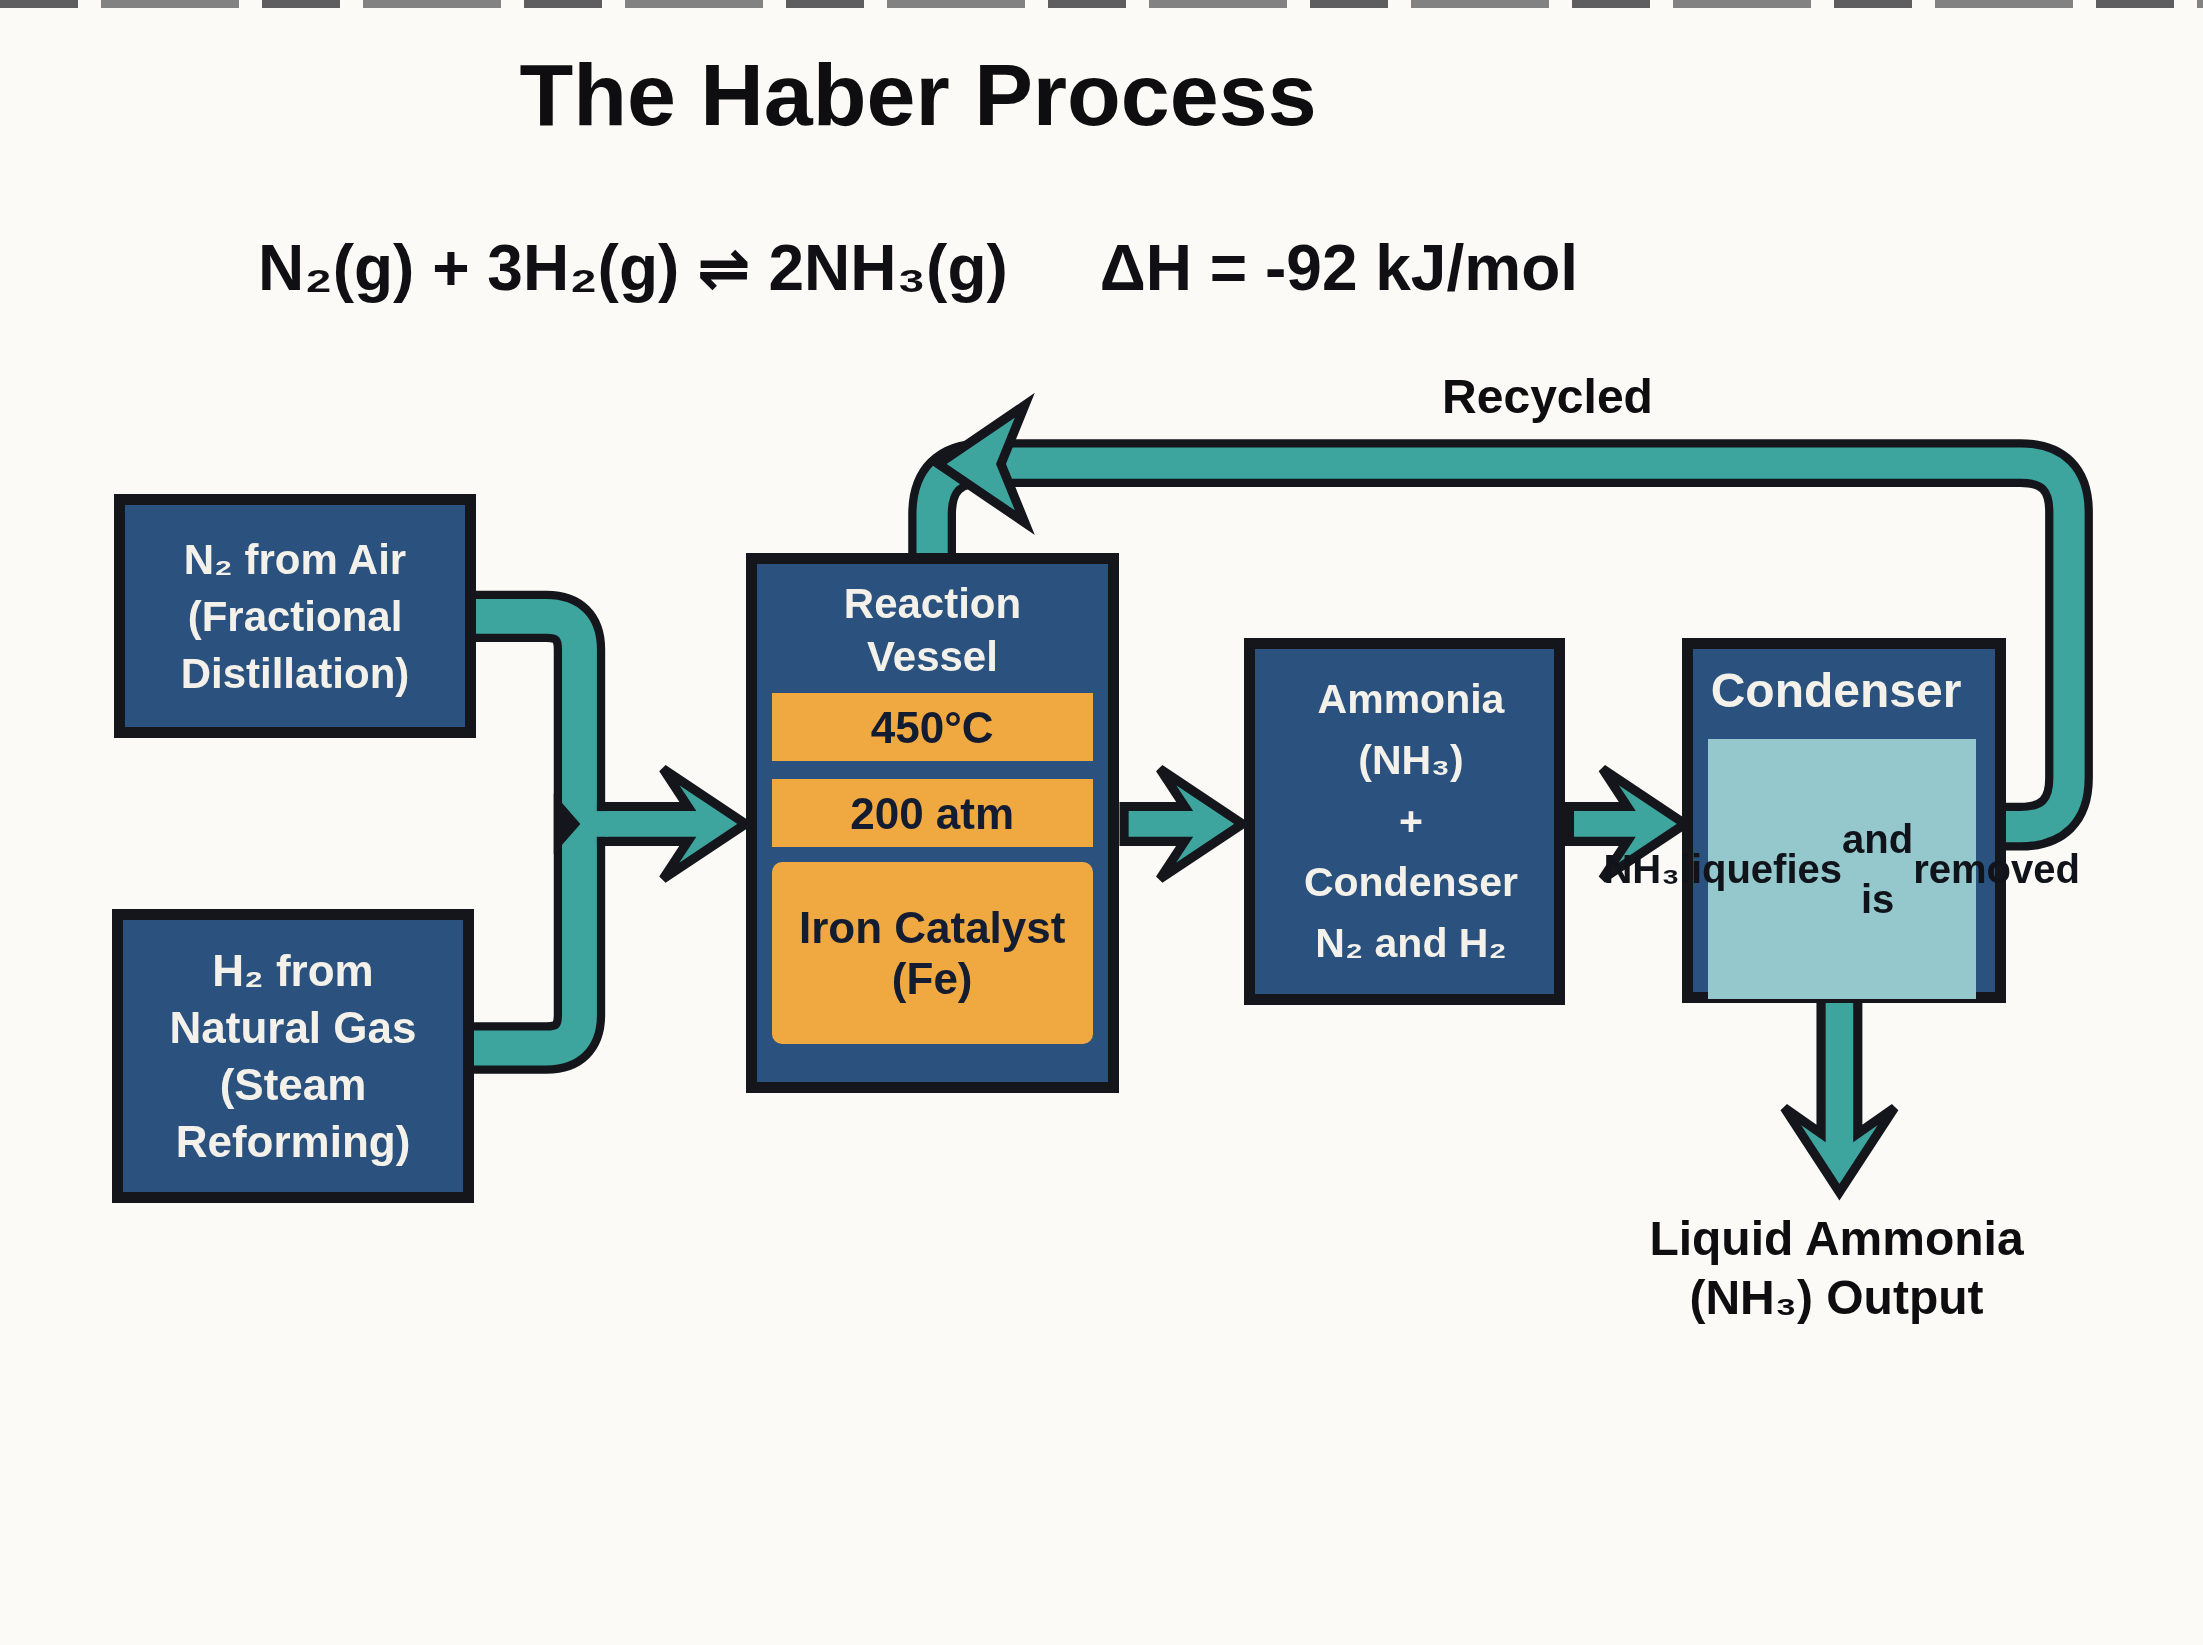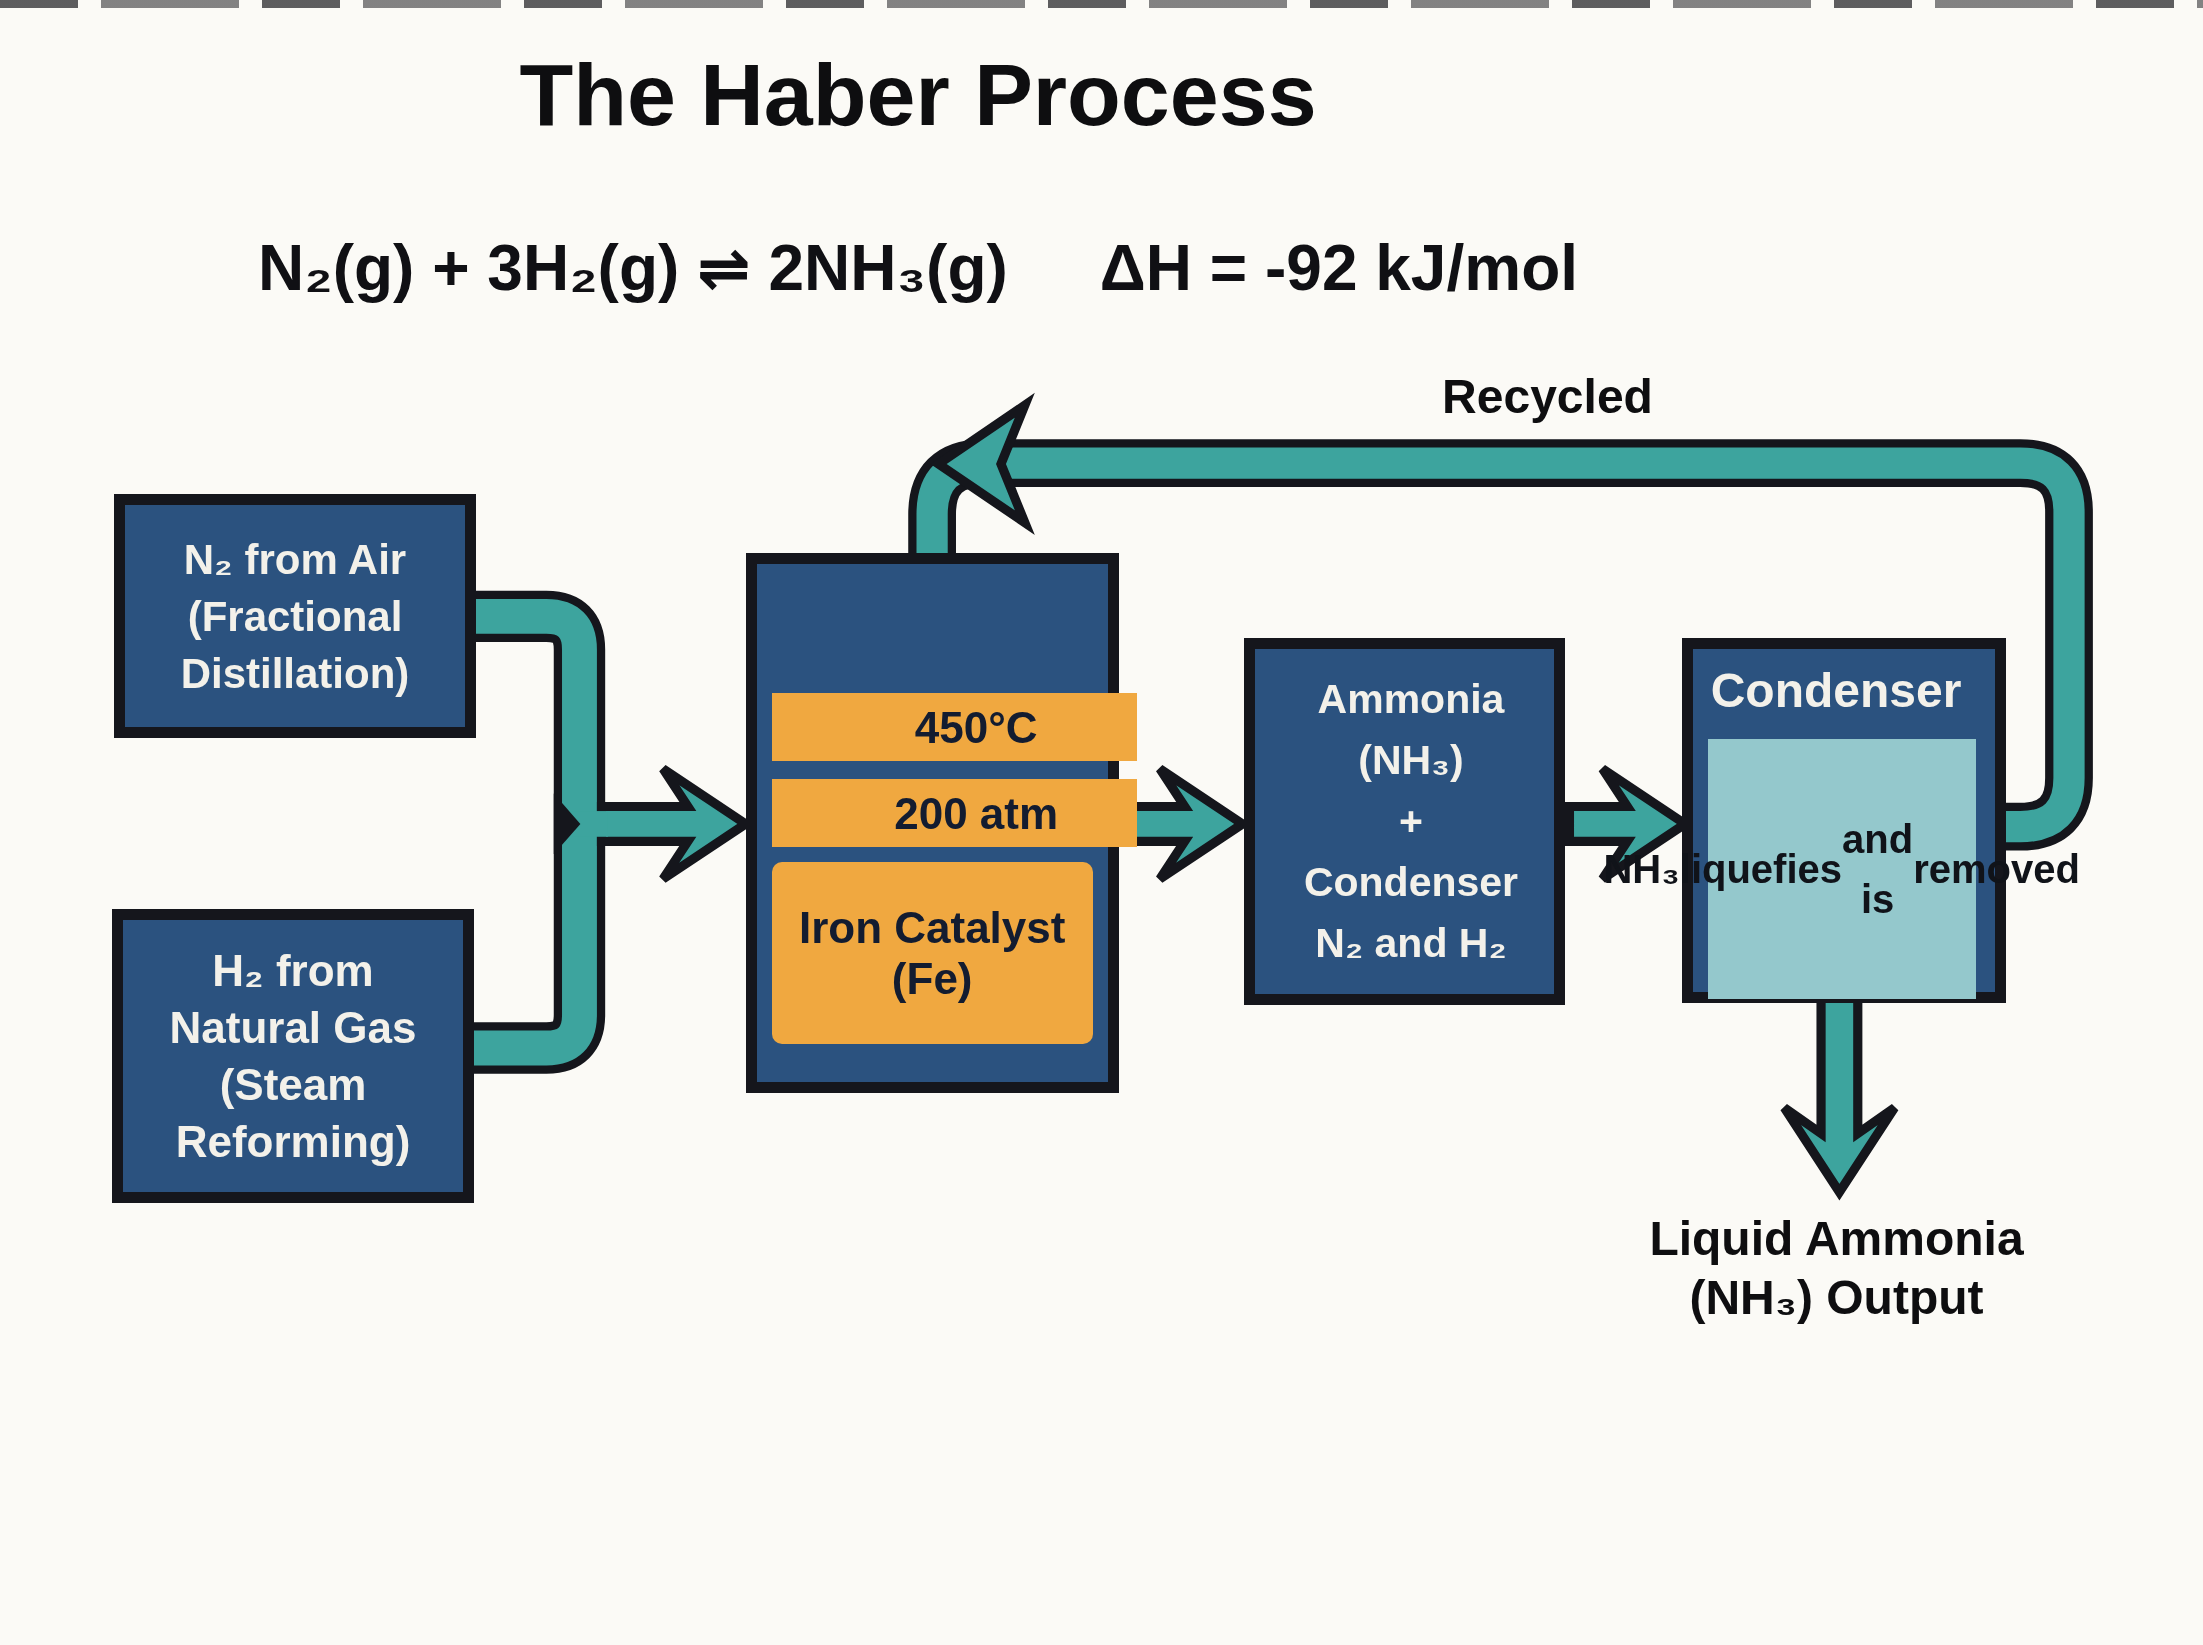--- a/index.html
+++ b/index.html
@@ -55,21 +55,21 @@
 
   .n2-box { left: 114px; top: 494px; width: 362px; height: 244px; font-size: 42px; line-height: 57px; }
   .h2-box { left: 112px; top: 909px; width: 362px; height: 294px; font-size: 44px; line-height: 57px; }
 
   .rv-box { left: 746px; top: 553px; width: 373px; height: 540px; justify-content: flex-start; }
   .rv-header { position: absolute; left: 0; right: 0; top: 13px; font-size: 42px; line-height: 53px; }
   .cond-chip {
     position: absolute; left: 14.7px; width: 321px;
     background: var(--orange, #f0a840); color: var(--text-on-orange, #131c30);
     display: flex; align-items: center; justify-content: center;
-    font-size: 44px; line-height: 51px; font-weight: bold; text-align: center; padding-left: 44px;
+    font-size: 44px; line-height: 51px; font-weight: bold; text-align: center;
   }
   .cond-1 { top: 129px; height: 68px; }
   .cond-2 { top: 215px; height: 68px; }
   .cond-3 { top: 298px; height: 182px; padding: 0 1px; box-sizing: border-box; border-radius: 10px; }
 
   .ammonia-box { left: 1244px; top: 638px; width: 321px; height: 367px; font-size: 41px; line-height: 61px; padding-left: 13px; }
 
   .condenser-box { left: 1682px; top: 638px; width: 324px; height: 365px; justify-content: flex-start; }
   .condenser-header { position: absolute; left: 0; right: 16px; top: 14.7px; font-size: 48px; line-height: 53px; }
   .condenser-inner {
@@ -131,20 +131,24 @@
   </div>
 
   <div class="box h2-box">
     <span class="line">H₂ from</span>
     <span class="line">Natural Gas</span>
     <span class="line">(Steam</span>
     <span class="line">Reforming)</span>
   </div>
 
   <div class="box rv-box">
+    <div class="rv-header">
+      <span class="line">Reaction</span>
+      <span class="line">Vessel</span>
+    </div>
     <div class="cond-chip cond-1">450°C</div>
     <div class="cond-chip cond-2">200 atm</div>
     <div class="cond-chip cond-3">Iron Catalyst (Fe)</div>
   </div>
 
   <div class="box ammonia-box">
     <span class="line">Ammonia</span>
     <span class="line">(NH₃)</span>
     <span class="line">+</span>
     <span class="line">Condenser</span>

